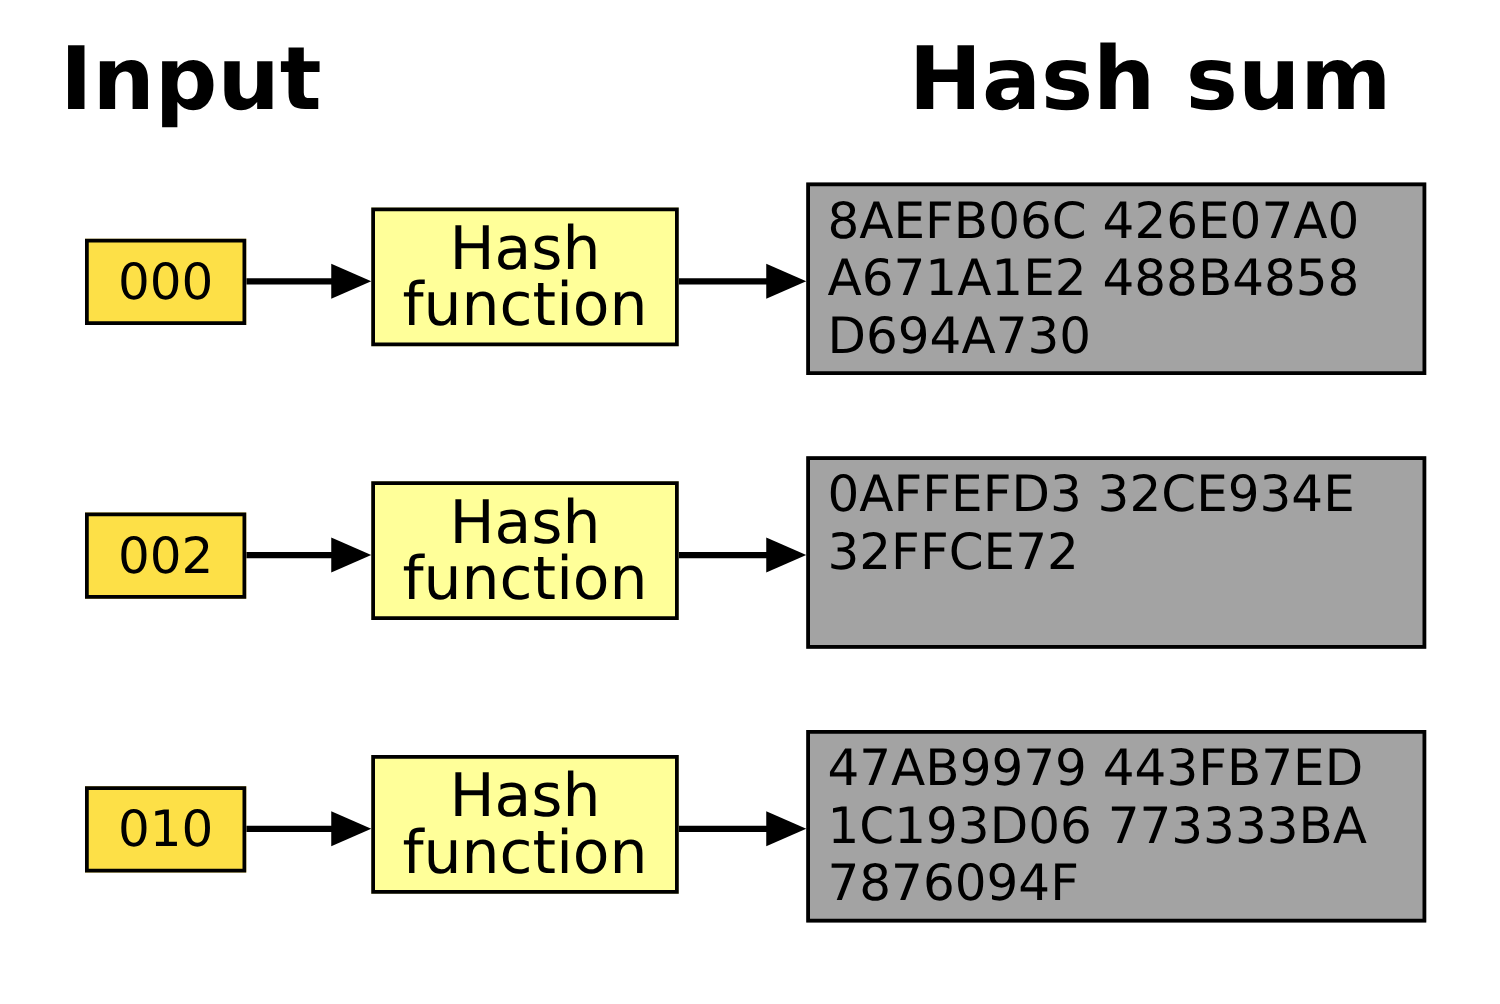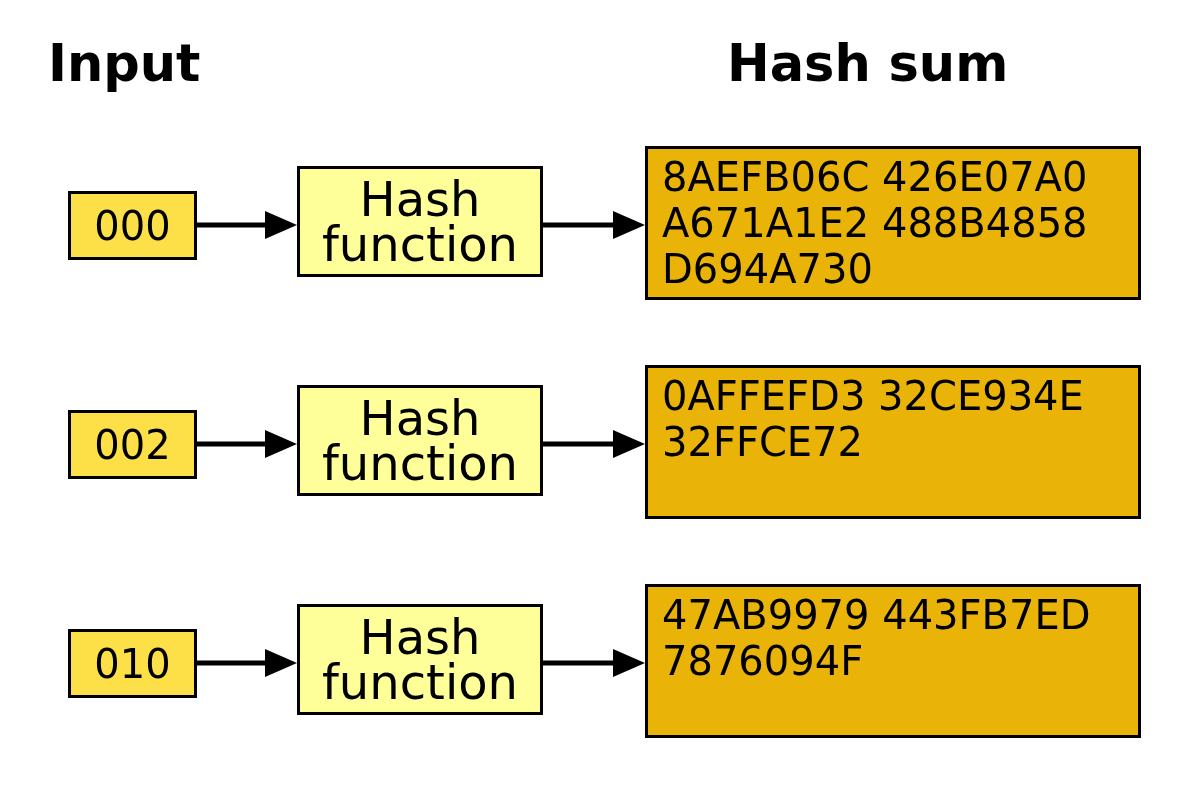--- a/index.html
+++ b/index.html
@@ -11,23 +11,23 @@
     position: relative;
     width: 1200px;
     height: 803px;
     background: #FFFFFF;
     overflow: hidden;
     font-family: "DejaVu Sans", "Liberation Sans", sans-serif;
     color: #000000;
   }
   .title {
     position: absolute;
-    top: 38px;
+    top: 28px;
     margin: 0;
-    font-size: 51px;
+    font-size: 70px;
     font-weight: bold;
     line-height: 1;
     white-space: nowrap;
   }
   .title-input   { left: 48px; }
   .title-hashsum { left: 727px; }
 
   .row {
     position: absolute;
     left: 0;
@@ -66,21 +66,21 @@
     justify-content: center;
     font-size: 48px;
     line-height: 45px;
     text-align: center;
   }
   .sum-box {
     left: 645px;
     top: 0px;
     width: 496px;
     height: 154px;
-    background: #eab308;
+    background: #a3a3a3;
     padding: 5px 8px 0 14px;
     font-size: 40px;
     line-height: 46px;
     white-space: nowrap;
   }
   .arrow {
     position: absolute;
     top: 64px;
     height: 30px;
     display: block;
@@ -152,17 +152,18 @@
     <div class="box func-box">
       <div>Hash</div>
       <div>function</div>
     </div>
     <svg class="arrow arrow-2" viewBox="0 0 102 30" preserveAspectRatio="none">
       <line x1="0" y1="15" x2="74" y2="15" stroke="#000000" stroke-width="5"></line>
       <polygon points="70,1 102,15 70,29" fill="#000000"></polygon>
     </svg>
     <div class="box sum-box">
       <div class="hash-line">47AB9979 443FB7ED</div>
+      <div class="hash-line">1C193D06 773333BA</div>
       <div class="hash-line">7876094F</div>
     </div>
   </div>
 
 </div>
 
 </body></html>

